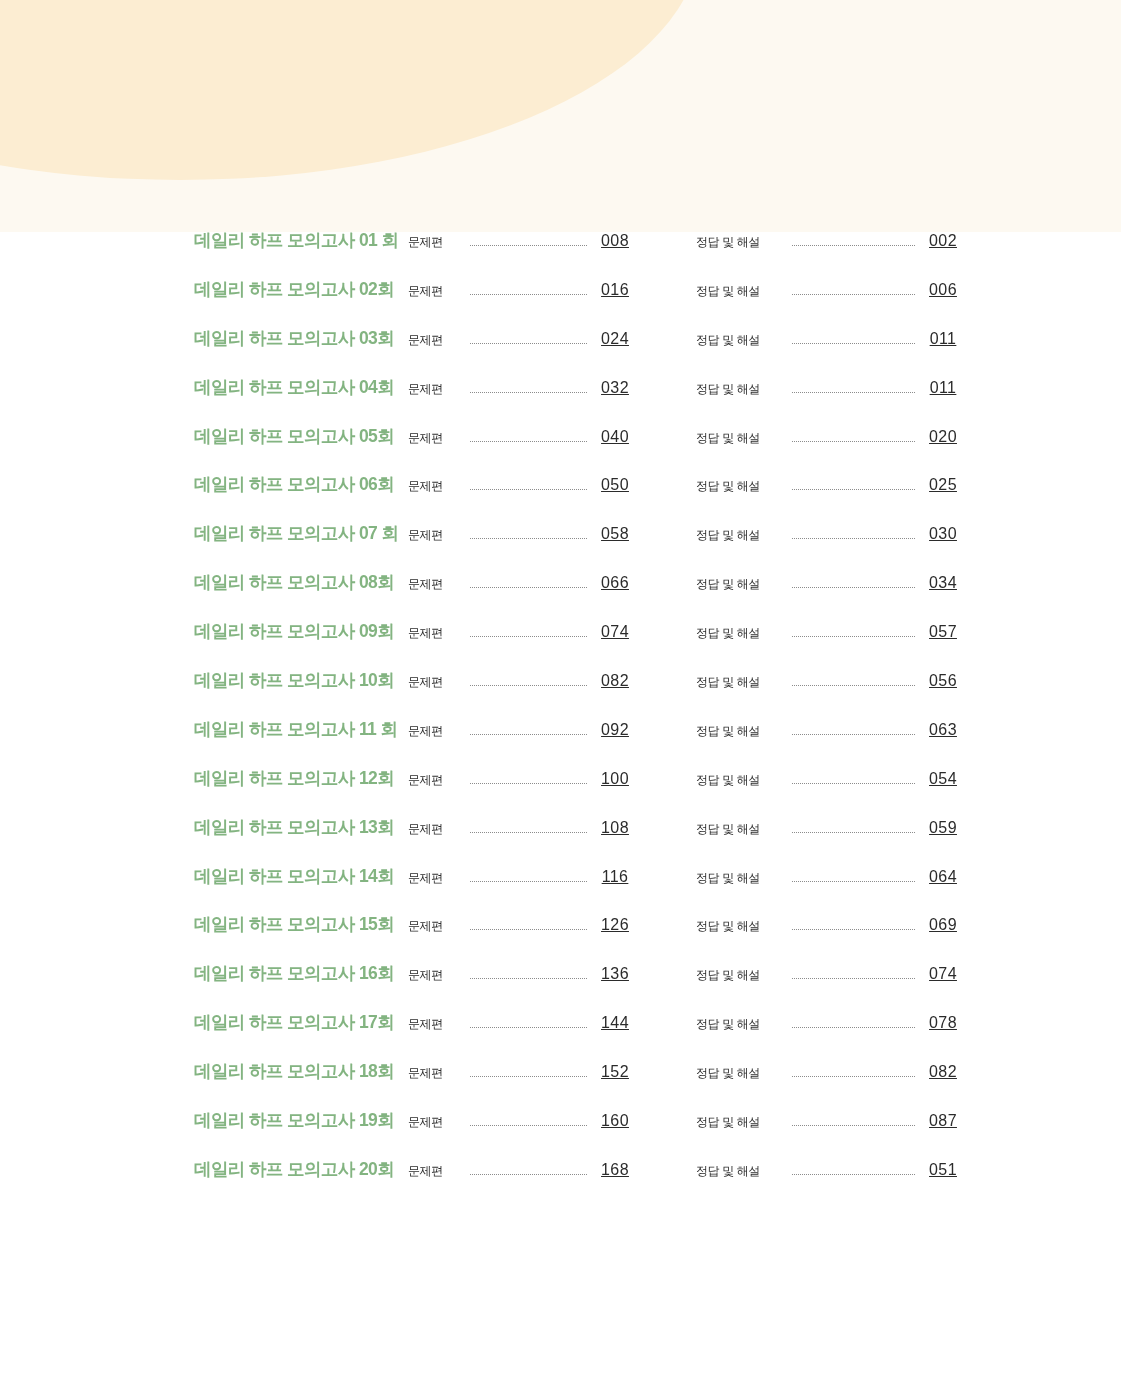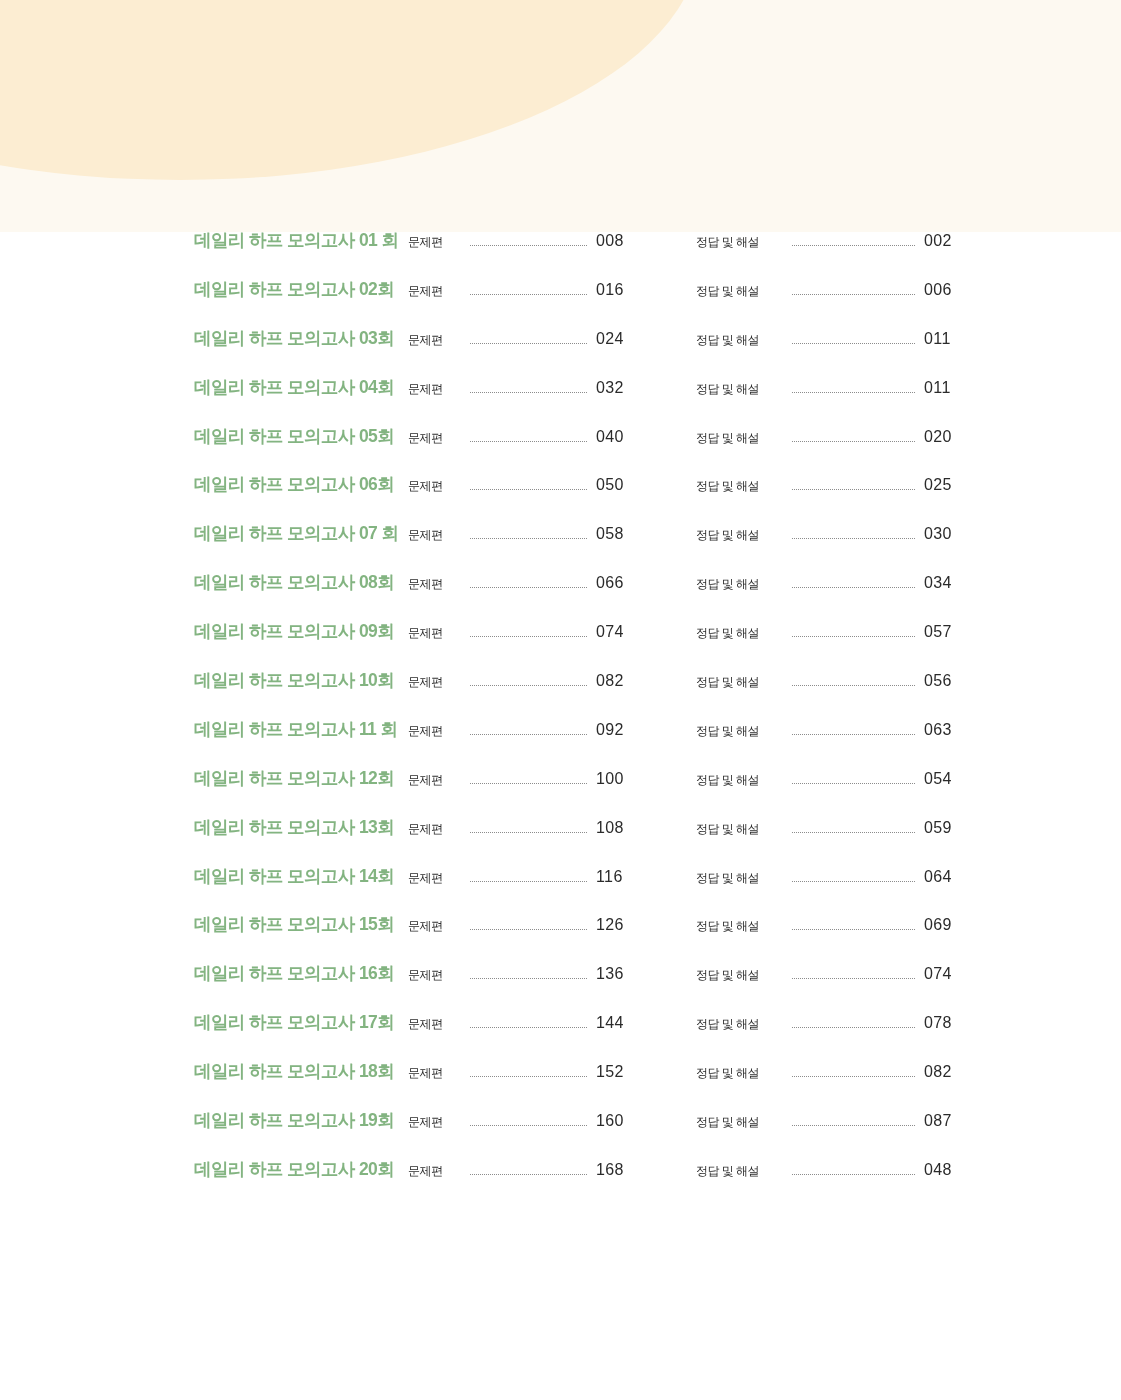--- a/index.html
+++ b/index.html
@@ -85,42 +85,43 @@
     flex: 1 1 auto;
     border-bottom: 1px dotted #8c8c8c;
     margin: 0 9px 4px 10px;
     height: 0;
     min-width: 10px;
   }
   .entry-page {
     color: #2b2b2b;
     font-size: 16px;
     letter-spacing: 0.4px;
-    text-align: left;
+    text-align: center;
     white-space: nowrap;
     line-height: 1;
+    text-decoration: underline;
   }
 
   
   .entry-a {
     width: 226px;
     flex: 0 0 226px;
   }
   .entry-a .entry-label { width: 52px; flex: 0 0 52px; }
   .entry-a .entry-page  { width: 38px; flex: 0 0 38px; }
 
   
   .col-gap { flex: 0 0 62px; }
 
   
   .entry-b {
     width: 266px;
     flex: 0 0 266px;
   }
-  .entry-b .entry-label { width: 86px; flex: 0 0 86px; font-family: Liberation Serif, serif; }
+  .entry-b .entry-label { width: 86px; flex: 0 0 86px; }
   .entry-b .entry-page  { width: 38px; flex: 0 0 38px; }
 </style>
 </head>
 <body>
 
 <div class="header-band">
   <div class="header-blob"></div>
 </div>
 
 <div class="toc">
@@ -395,17 +396,17 @@
         <div class="row-title">데일리 하프 모의고사 20회</div>
         <div class="entry entry-a">
           <span class="entry-label">문제편</span>
           <span class="entry-leader"></span>
           <span class="entry-page">168</span>
         </div>
         <div class="col-gap"></div>
         <div class="entry entry-b">
           <span class="entry-label">정답 및 해설</span>
           <span class="entry-leader"></span>
-          <span class="entry-page">048</span>
+          <span class="entry-page">051</span>
         </div>
       </li>
     </ul>
 </div>
 
 </body></html>

